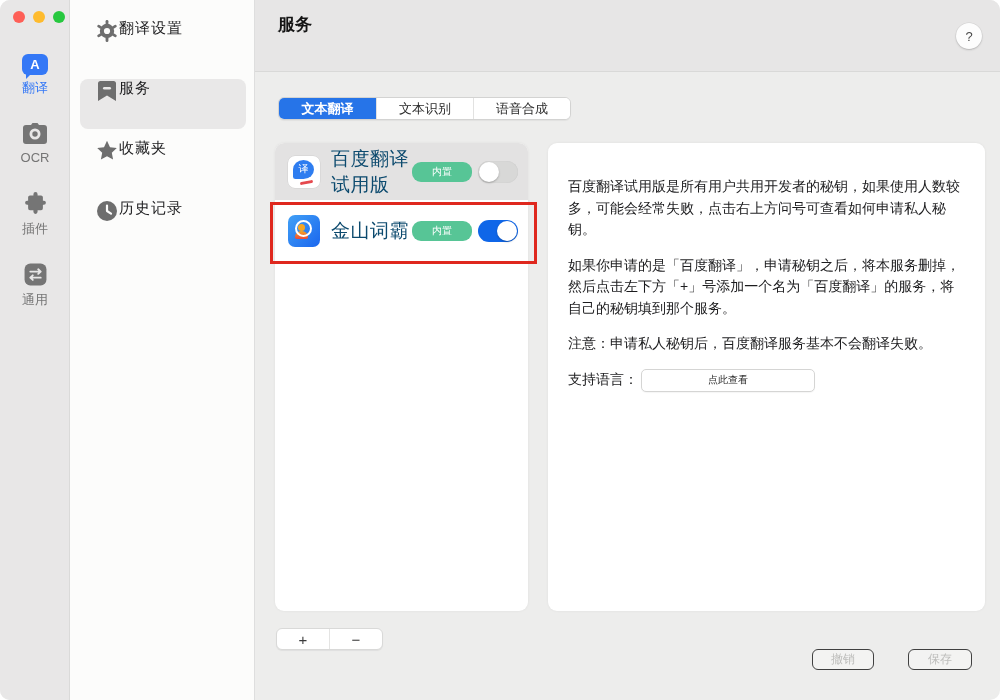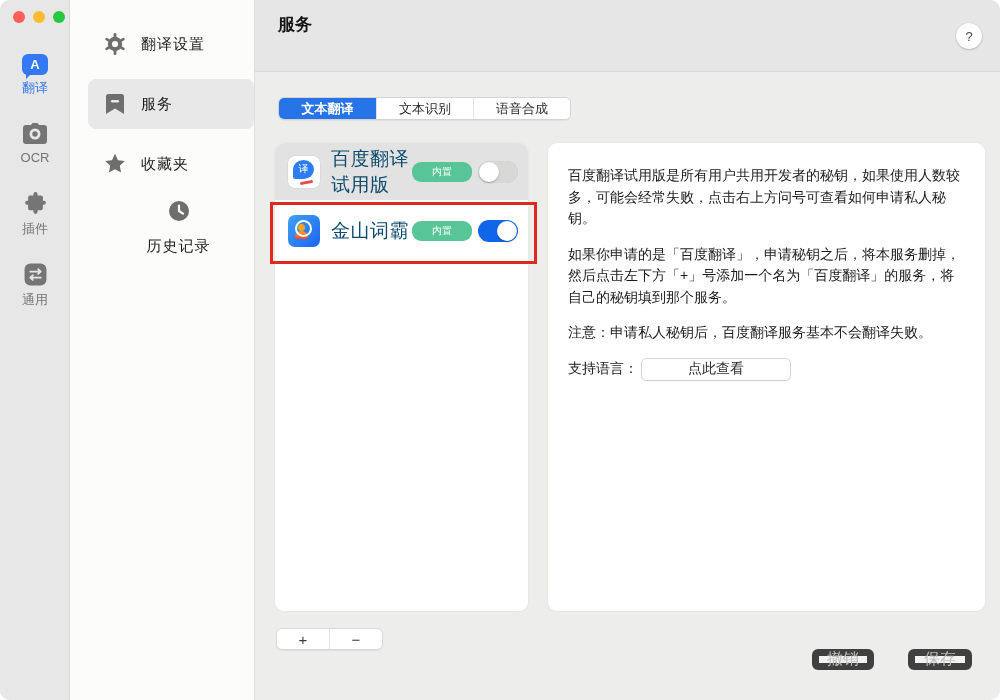--- a/index.html
+++ b/index.html
@@ -13,21 +13,21 @@
   .traffic span { width:12px; height:12px; border-radius:50%; display:block; }
   .tl-red{ background:#fe5f57; } .tl-yellow{ background:#febb2e; } .tl-green{ background:#27c83f; }
   .nav-item { position:absolute; left:0; width:70px; display:flex; flex-direction:column; align-items:center; gap:4px; cursor:default; }
   .nav-item .lbl { font-size:13px; color:#757575; }
   .nav-item.active .lbl { color:#3478f6; }
   .bubbleA { width:26px; height:21px; background:#3478f6; border-radius:6px; position:relative; display:flex; align-items:center; justify-content:center; color:#fff; font-size:13px; font-weight:bold; }
   .bubbleA:after { content:""; position:absolute; left:4px; bottom:-4px; border:4px solid transparent; border-top-color:#3478f6; border-left-color:#3478f6; }
 
   
   .sidebar { position:absolute; left:70px; top:0; width:185px; height:700px; background:#fcfcfb; border-right:1px solid #dedede; }
-  .side-item { position:absolute; left:18px; width:166px; height:50px; border-radius:8px; display:flex; align-items:center; padding-left:15px; gap:14px; cursor:default; }
+  .side-item { position:absolute; left:10px; width:166px; height:50px; border-radius:8px; display:flex; align-items:flex-start; padding-left:15px; cursor:default; }
   .side-item.active { background:#e9e8e8; }
   .side-item .lbl { font-size:15px; color:#1d1d1f; letter-spacing:1px; }
 
   
   .main-header { position:absolute; left:255px; top:0; width:745px; height:72px; background:#e7e6e6; border-bottom:1px solid #d9d9d8; }
   .page-title { position:absolute; left:23px; top:13px; font-size:17px; font-weight:bold; color:#141414; }
   .page-subtitle { position:absolute; left:23px; top:43px; font-size:13px; color:#4b4b4b; }
   .help-btn { position:absolute; right:18px; top:23px; width:26px; height:26px; border-radius:50%; background:#fdfdfd; box-shadow:0 0 0 .5px rgba(0,0,0,.08), 0 1px 2px rgba(0,0,0,.18); display:flex; align-items:center; justify-content:center; font-size:13px; color:#4a4a4a; cursor:pointer; }
 
   
@@ -55,33 +55,33 @@
   .icon-baidu .bar { position:absolute; left:12px; top:25px; width:13px; height:3px; border-radius:2px; background:#e5484d; transform:rotate(-10deg); }
   .icon-iciba { background:linear-gradient(135deg,#41a0f6,#1a66ee); overflow:hidden; }
   .icon-iciba .ring { position:absolute; left:7px; top:5px; width:17px; height:17px; border:2.5px solid #fff; border-radius:50%; }
   .icon-iciba .head { position:absolute; left:10px; top:9px; width:7px; height:7px; border-radius:50%; background:#f6a623; }
   .icon-iciba .bodyp { position:absolute; left:7px; top:16px; width:13px; height:8px; border-radius:7px 7px 2px 2px; background:linear-gradient(180deg,#f6a623,#e8483c); }
 
   
   .annotation { position:absolute; left:270px; top:202px; width:267px; height:62px; border:3px solid #df281e; pointer-events:none; z-index:5; }
 
   
-  .detail-card { position:absolute; left:548px; top:143px; width:437px; height:468px; background:#fff; border-radius:9px; box-shadow:0 0 3px rgba(0,0,0,.06); padding:22px 20px; }
+  .detail-card { position:absolute; left:548px; top:143px; width:437px; height:468px; background:#fff; border-radius:9px; box-shadow:0 0 3px rgba(0,0,0,.06); padding:33px 20px; }
   .detail-card p { font-size:14px; line-height:21.5px; color:#1c1c1e; margin-bottom:14px; }
   .lang-row { display:flex; align-items:center; margin-top:5px; }
   .lang-label { font-size:14px; color:#1c1c1e; }
-  .lang-btn { width:150px; height:23px; background:#fff; border:1px solid #d5d5d4; border-radius:5px; font-size:14px; color:#2b2b2b; display:flex; align-items:center; justify-content:center; margin-left:3px; box-shadow:0 1px 1px rgba(0,0,0,.04); cursor:pointer; }
+  .lang-btn { width:174px; height:23px; background:#fff; border:1px solid #d5d5d4; border-radius:5px; font-size:10px; color:#2b2b2b; display:flex; align-items:center; justify-content:center; margin-left:3px; box-shadow:0 1px 1px rgba(0,0,0,.04); cursor:pointer; }
 
   
   .list-actions { position:absolute; left:276px; top:628px; width:107px; height:22px; display:flex; background:#fff; border:1px solid #d9d9d8; border-radius:6px; box-shadow:0 1px 1px rgba(0,0,0,.06); overflow:hidden; }
   .list-actions .cell { flex:1; display:flex; align-items:center; justify-content:center; font-size:15px; color:#3a3a3a; cursor:pointer; }
   .list-actions .cell + .cell { border-left:1px solid #e4e4e3; }
 
   
-  .footer-btn { position:absolute; top:649px; height:21px; background:#f3f3f2; border:7px solid #404040; border-radius:6px; font-size:16px; color:#bdbdbb; display:flex; align-items:center; justify-content:center; }
+  .footer-btn { position:absolute; top:649px; height:21px; background:#f3f3f2; border:1px solid #404040; border-radius:6px; font-size:12px; color:#bdbdbb; display:flex; align-items:center; justify-content:center; }
   .btn-undo { left:812px; width:62px; }
   .btn-save { left:908px; width:64px; }
 
   .icon-svg { display:block; }
 </style>
 </head>
 <body>
 
 <div class="window">
 
@@ -162,21 +162,21 @@
 
     <div class="side-item" style="top:139px;font-family:Liberation Mono, monospace;">
       <span>
         <svg class="icon-svg" width="24" height="24" viewBox="0 0 24 24">
             <path fill="#6e6e6e" d="M12 1.8l3 6.4 6.8.8-5 4.8 1.3 6.7L12 17.2 5.9 20.5 7.2 13.8l-5-4.8 6.8-.8z"></path>
           </svg>
       </span>
       <span class="lbl">收藏夹</span>
     </div>
 
-    <div class="side-item" style="top:199px;flex-direction:column;">
+    <div class="side-item" style="top:199px;">
       <span>
         <svg class="icon-svg" width="24" height="24" viewBox="0 0 24 24">
             <circle cx="12" cy="12" r="10" fill="#6e6e6e"></circle>
             <path d="M12 6.5V12l4 2.6" stroke="#fcfcfb" stroke-width="2.2" fill="none" stroke-linecap="round" stroke-linejoin="round"></path>
           </svg>
       </span>
       <span class="lbl">历史记录</span>
     </div>
   </div>
 

